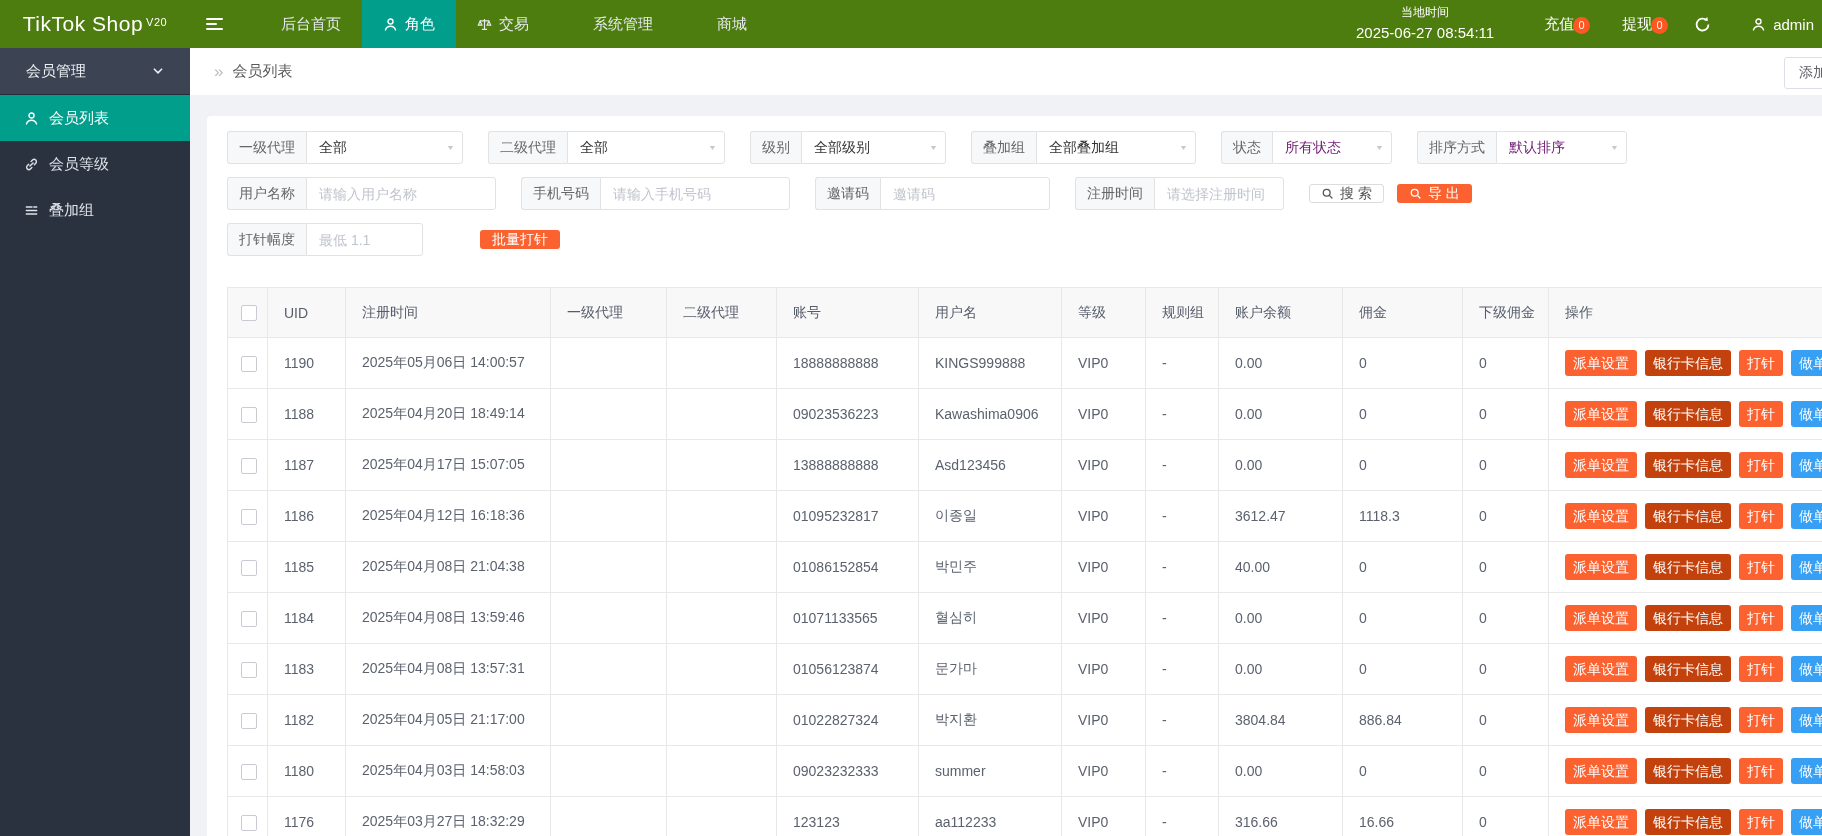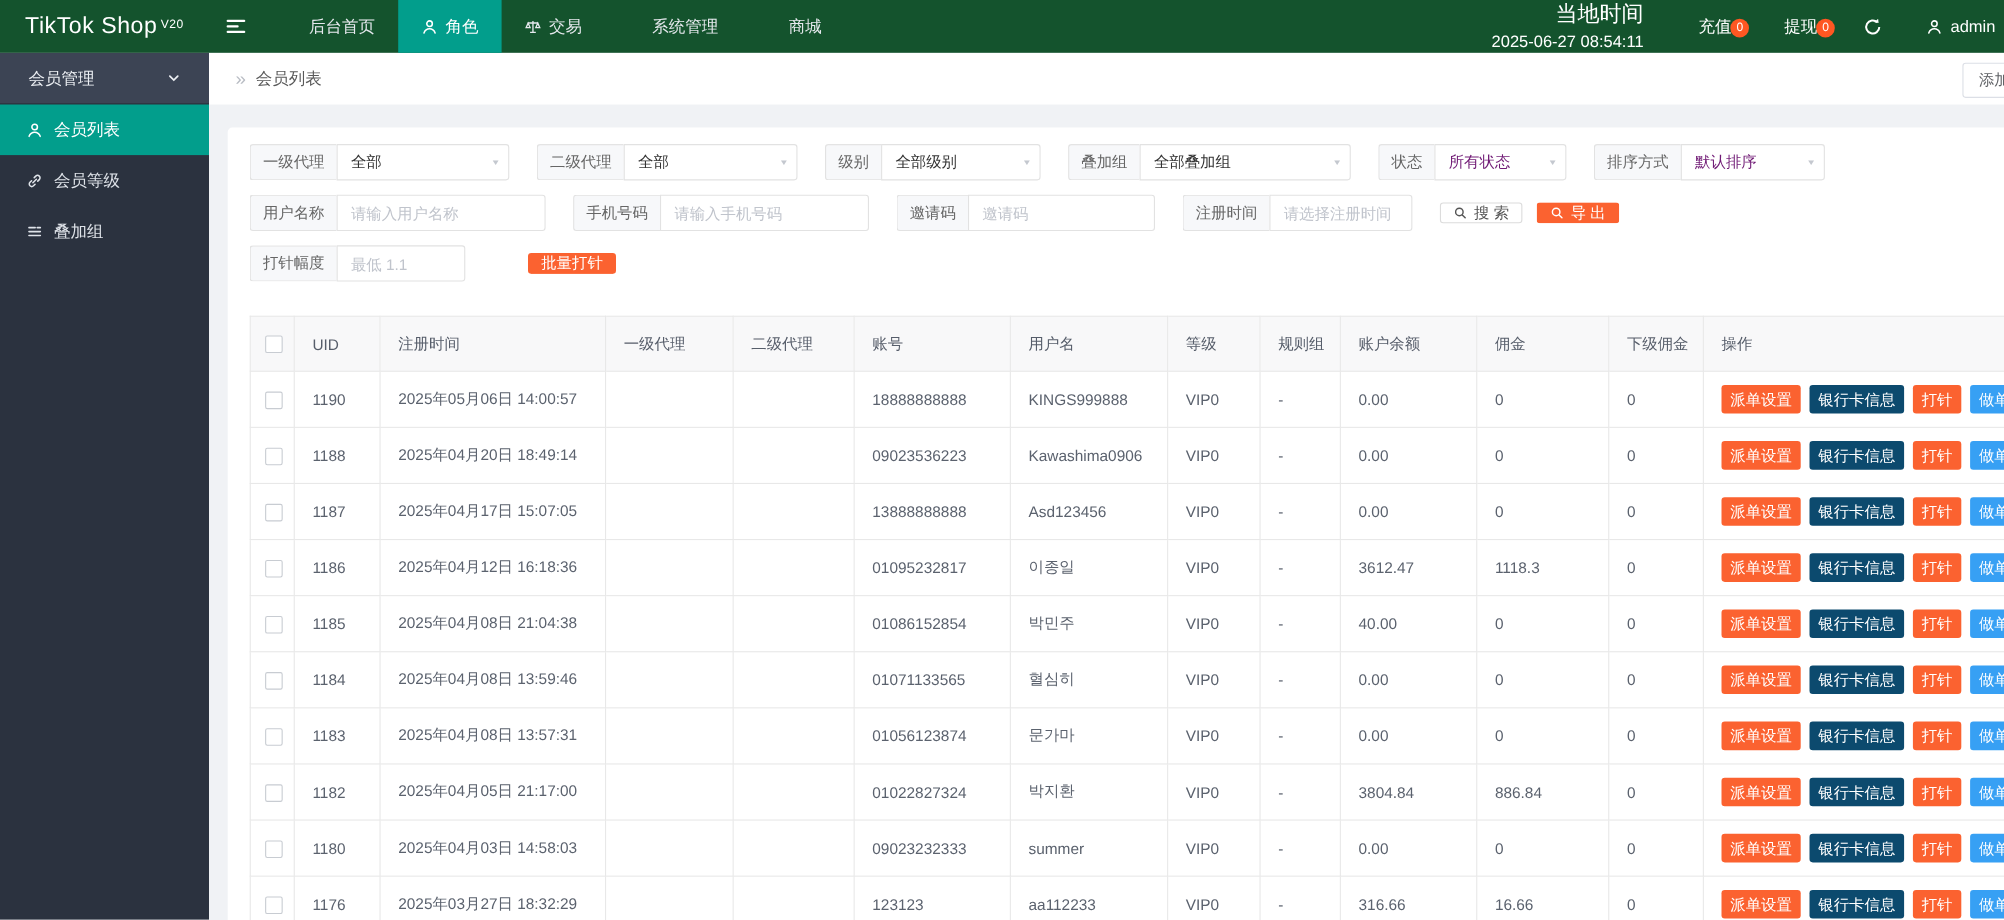--- a/index.html
+++ b/index.html
@@ -1,37 +1,37 @@
 <!DOCTYPE html>
 <html><head>
 <meta charset="utf-8">
 <style>
   * { margin:0; padding:0; box-sizing:border-box; }
   html,body { width:1822px; height:836px; overflow:hidden;
     font-family:"Liberation Sans","DejaVu Sans",sans-serif; background:#f0f2f5; color:#555; }
 
   
   .navbar { position:absolute; top:0; left:0; width:1822px; height:48px;
-    background:#14532d; display:flex; align-items:stretch; z-index:30; }
+    background:#4d7c0f; display:flex; align-items:stretch; z-index:30; }
   .logo { width:190px; display:flex; align-items:center; justify-content:center;
     color:#fff; font-size:21px; letter-spacing:.5px; }
   .logo sup { font-size:11px; margin-left:3px; transform:translateY(-2px); }
   .nav-burger { width:48px; display:flex; align-items:center; justify-content:center; cursor:pointer; }
   .nav-burger .bars { width:17px; }
   .nav-burger .bars span { display:block; height:2px; background:#fff; margin:3px 0; border-radius:1px; }
   .nav-burger .bars span:nth-child(2){ width:11px; }
   .nav-items { display:flex; align-items:stretch;font-family:Liberation Mono, monospace; }
   .nav-item { display:flex; align-items:center; gap:7px; padding:0 21px; color:#e6e9ee;
     font-size:15px; cursor:pointer; }
   .nav-item.active { background:#029e8c; color:#fff; }
   .nav-item .nicon { width:15px; height:15px; display:inline-flex; }
   .nav-item .nicon svg { width:15px; height:15px; }
   .nav-right { margin-left:auto; display:flex; align-items:center; }
   .nav-time { text-align:center; color:#fff; padding:0 26px; line-height:1.45; }
-  .nav-time .t1 { font-size:20px;text-align:right; }
+  .nav-time .t1 { font-size:12px; }
   .nav-time .t2 { font-size:15px; }
   .nav-chip { position:relative; color:#fff; font-size:15px; padding:0 24px; cursor:pointer; }
   .badge { position:absolute; top:2px; right:8px; min-width:17px; height:17px; border-radius:9px;
     background:#ff5722; color:#fff; font-size:11px; line-height:17px; text-align:center; padding:0 3px; }
   .nav-refresh { padding:0 18px; cursor:pointer; display:flex; align-items:center; }
   .nav-refresh svg { width:17px; height:17px; }
   .nav-user { display:flex; align-items:center; gap:7px; color:#fff; font-size:15px;
     padding:0 8px 0 22px; white-space:nowrap; cursor:pointer; }
   .nav-user svg { width:15px; height:15px; }
 
@@ -90,21 +90,21 @@
   th,td { border:1px solid #e8e8e8; text-align:left; padding:0 0 0 16px; height:50px;
     font-weight:normal; color:#565d6a; overflow:hidden; white-space:nowrap; }
   td { height:51px; color:#5b626e; }
   thead th { background:#f8f8f9; }
   .cb { display:inline-block; width:16px; height:16px; border:1px solid #c8ccd2; border-radius:2px;
     background:#fff; vertical-align:middle; cursor:pointer; }
   th.checkcol, td.checkcol { padding-left:13px; }
   .abtn { display:inline-block; border-radius:3px; color:#fff; font-size:14px; padding:5px 8px;
     margin-right:8px; cursor:pointer; line-height:1.2; }
   .abtn.orange { background:#fb6230; }
-  .abtn.teal { background:#0c4a6e; }
+  .abtn.teal { background:#c2410c; }
   .abtn.blue { background:#37a0f4; }
 </style>
 </head>
 <body>
 
 <div class="navbar">
   <div class="logo">
     <span>TikTok Shop</span>
     <sup>V20</sup>
   </div>
@@ -263,21 +263,21 @@
         </div>
         <div class="group">
           <span class="glabel">级别</span>
           <span class="gfield" style="width: 145px;">
             <span class="gvalue">全部级别</span>
             <span class="caret">▼</span>
           </span>
         </div>
         <div class="group">
           <span class="glabel">叠加组</span>
-          <span class="gfield" style="width: 192px;">
+          <span class="gfield" style="width: 160px;">
             <span class="gvalue">全部叠加组</span>
             <span class="caret">▼</span>
           </span>
         </div>
         <div class="group">
           <span class="glabel">状态</span>
           <span class="gfield" style="width: 120px;">
             <span class="gvalue muted">所有状态</span>
             <span class="caret">▼</span>
           </span>

